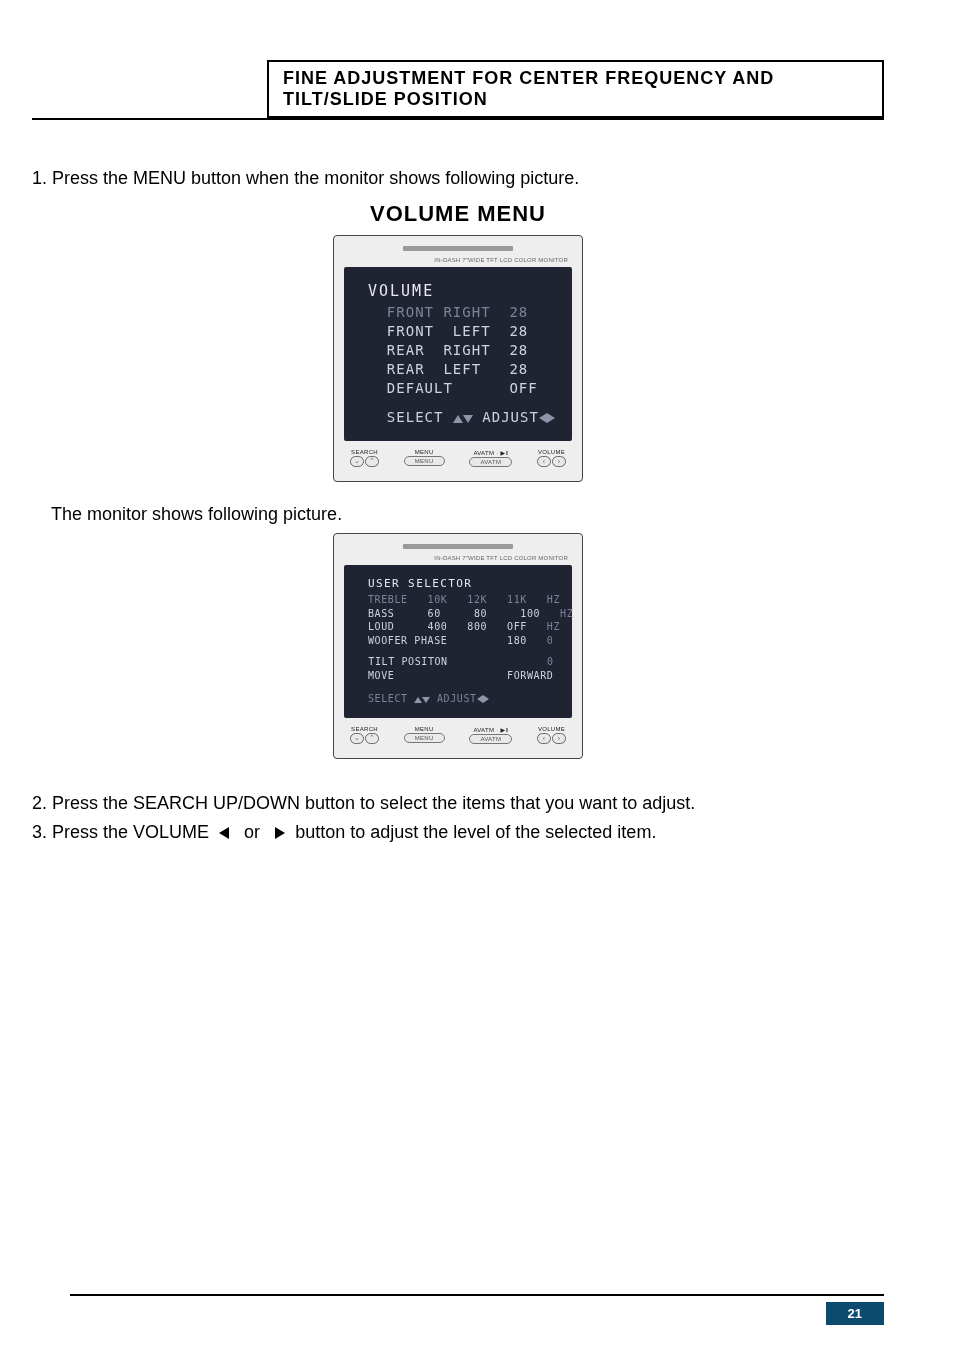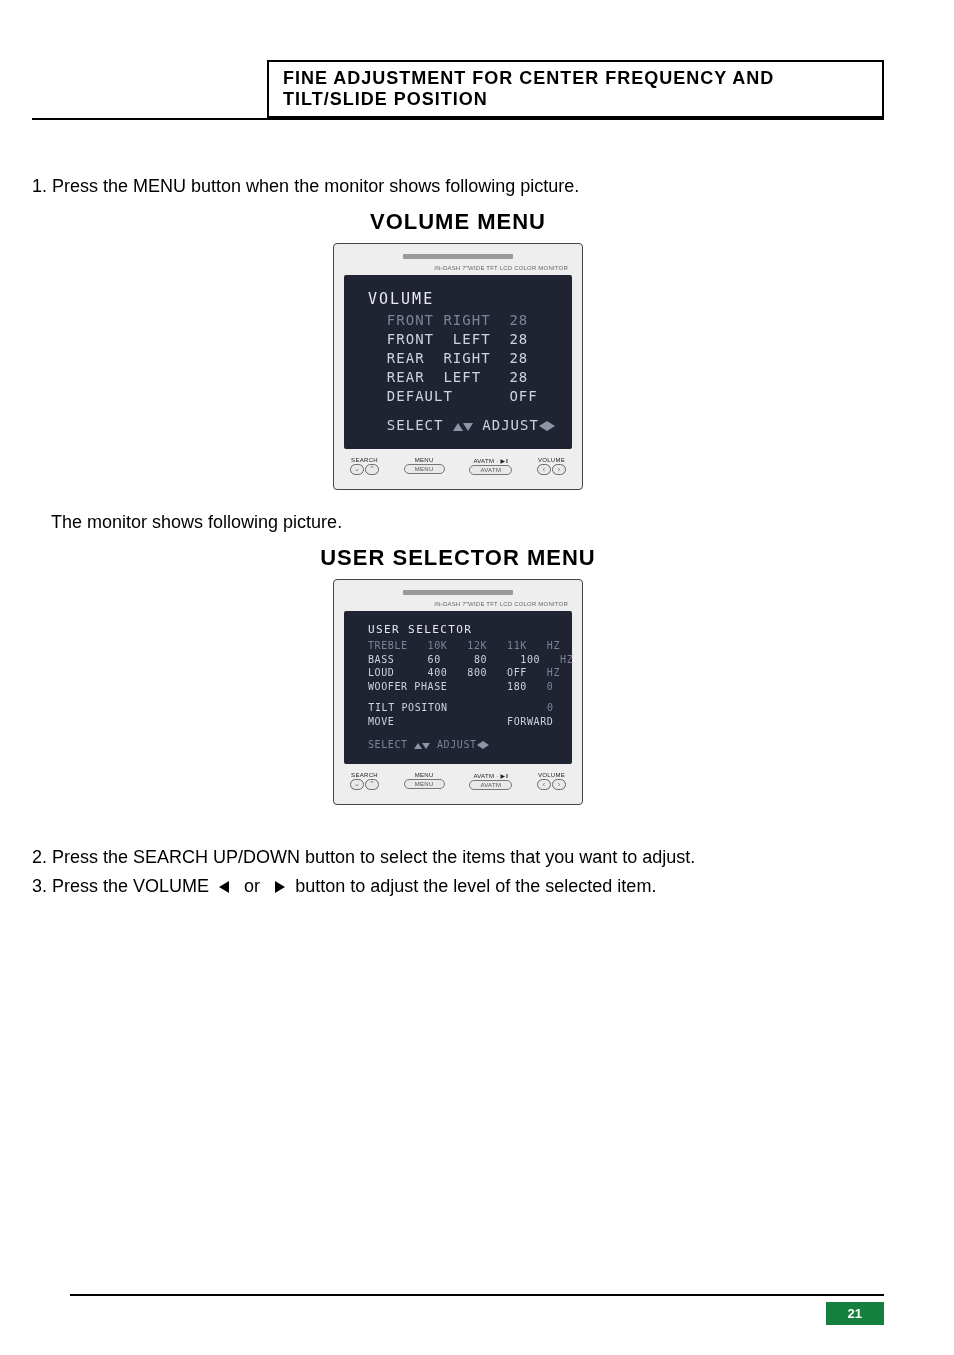--- a/index.html
+++ b/index.html
@@ -28,21 +28,21 @@
   .rule {
     height: 2px;
     background: #000;
     margin-top: 0;
   }
   .content {
     padding: 40px 0 0 0;
     font-size: 18px;
   }
   .step {
-    margin: 16px 0 8px 0;
+    margin: 8px 0 8px 0;
   }
   .step + .step { margin-top: 2px; }
   .menu-heading {
     font-weight: bold;
     font-size: 22px;
     text-align: center;
     margin: 12px 0 8px 0;
     letter-spacing: 1px;
   }
   .device {
@@ -176,21 +176,21 @@
     position: absolute;
     bottom: 30px;
     left: 70px;
     right: 70px;
   }
   .footer-rule {
     height: 2px; background: #000;
   }
   .page-num {
     float: right;
-    background: #15803d;
+    background: #0c4a6e;
     color: #fff;
     font-weight: bold;
     font-size: 13px;
     padding: 4px 22px;
     margin-top: 6px;
   }
 </style>
 </head>
 <body>
 
@@ -244,21 +244,20 @@
               <span class="rnd">‹</span>
               <span class="rnd">›</span>
             </div>
           </div>
         </div>
       </div>
     </div>
 
     <p class="subnote">The monitor shows following picture.</p>
 
-    <div class="menu-heading">USER SELECTOR  MENU</div>
 
     <div class="device">
       <div class="device-inner">
         <div class="top-slot"></div>
         <div class="top-label">IN-DASH 7"WIDE TFT LCD COLOR MONITOR</div>
 
         <div class="screen small">
           <div class="title-line">  <span>USER  SELECTOR</span></div>
           <div class="screen-row dim"><span>TREBLE</span>   <span>10K</span>   <span>12K</span>   <span>11K</span>   <span class="dim">HZ</span></div>
           <div class="screen-row"><span>BASS  </span>   <span>60 </span>    <span>80 </span>    <span>100</span>   <span class="dim">HZ</span></div>

